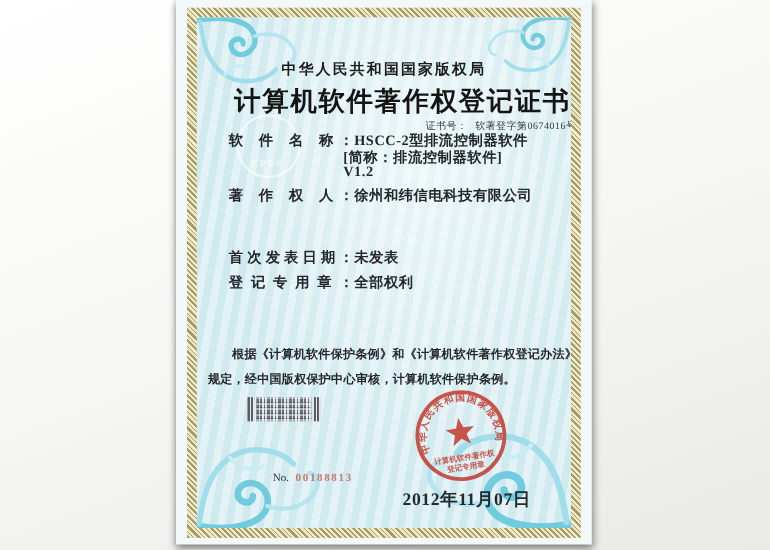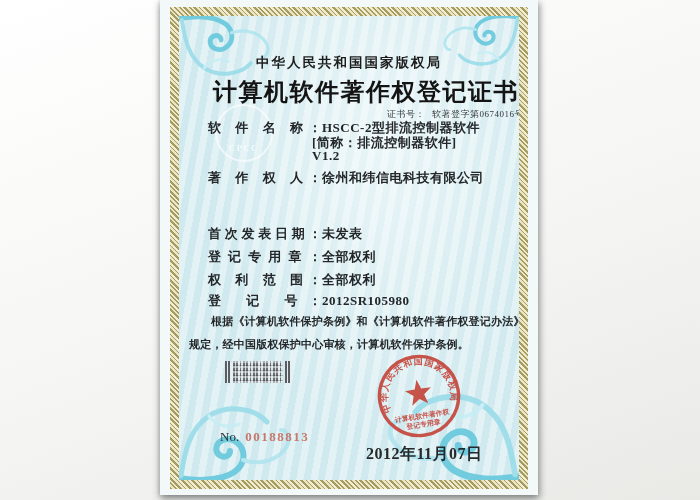--- a/index.html
+++ b/index.html
@@ -75,21 +75,21 @@
     background:
       repeating-linear-gradient(0deg,rgba(235,240,242,.55) 0 2px,rgba(62,62,68,.30) 2px 3px,rgba(235,240,242,.1) 3px 5px),
       repeating-linear-gradient(90deg,#515158 0 2px,#cfd8da 2px 3px,#515158 3px 5px,#e8eef0 5px 7px,#515158 7px 8px,#dde4e6 8px 10px);
   }
   .seal{position:absolute;left:197px;top:337px;width:86px;height:86px;opacity:.88;}
   .issue-date{
     position:absolute;left:187px;top:428px;width:110px;text-align:center;
     font-size:16px;color:#26292b;letter-spacing:.5px;font-weight:600;white-space:nowrap;
   }
   .serial{
-    position:absolute;left:41px;top:413px;font-size:13px;color:#2e3133;white-space:nowrap;
+    position:absolute;left:41px;top:413px;font-size:10px;color:#2e3133;white-space:nowrap;padding-left:28px;
   }
   .serial .num{color:#c5786d;letter-spacing:1.5px;font-weight:600;margin-left:6px;}
   svg text{font-family:"Liberation Serif","DejaVu Serif",serif;}
 </style>
 </head>
 <body>
 
 <svg width="0" height="0" style="position:absolute" aria-hidden="true">
   <defs>
     <g id="flourish" fill="none" stroke-linecap="round">
@@ -137,26 +137,20 @@
 
     <div class="row" style="top:153px">
       <span class="lab">著 作 权 人：</span><span>徐州和纬信电科技有限公司</span>
     </div>
     <div class="row" style="top:209px">
       <span class="lab">首次发表日期：</span><span>未发表</span>
     </div>
     <div class="row" style="top:232px">
       <span class="lab">登记专用章：</span><span>全部权利</span>
     </div>
-    <div class="row" style="top:255px">
-      <span class="lab">权 利 范 围：</span><span>全部权利</span>
-    </div>
-    <div class="row" style="top:276px">
-      <span class="lab">登 记 号：</span><span>2012SR105980</span>
-    </div>
 
     <div class="stmt l1" style="top:298px">根据《计算机软件保护条例》和《计算机软件著作权登记办法》的</div>
     <div class="stmt" style="top:321px">规定，经中国版权保护中心审核，计算机软件保护条例。</div>
 
     <div class="barcode">
       <span class="guard"></span>
       <span class="noise"></span>
       <span class="guard"></span>
     </div>
 

